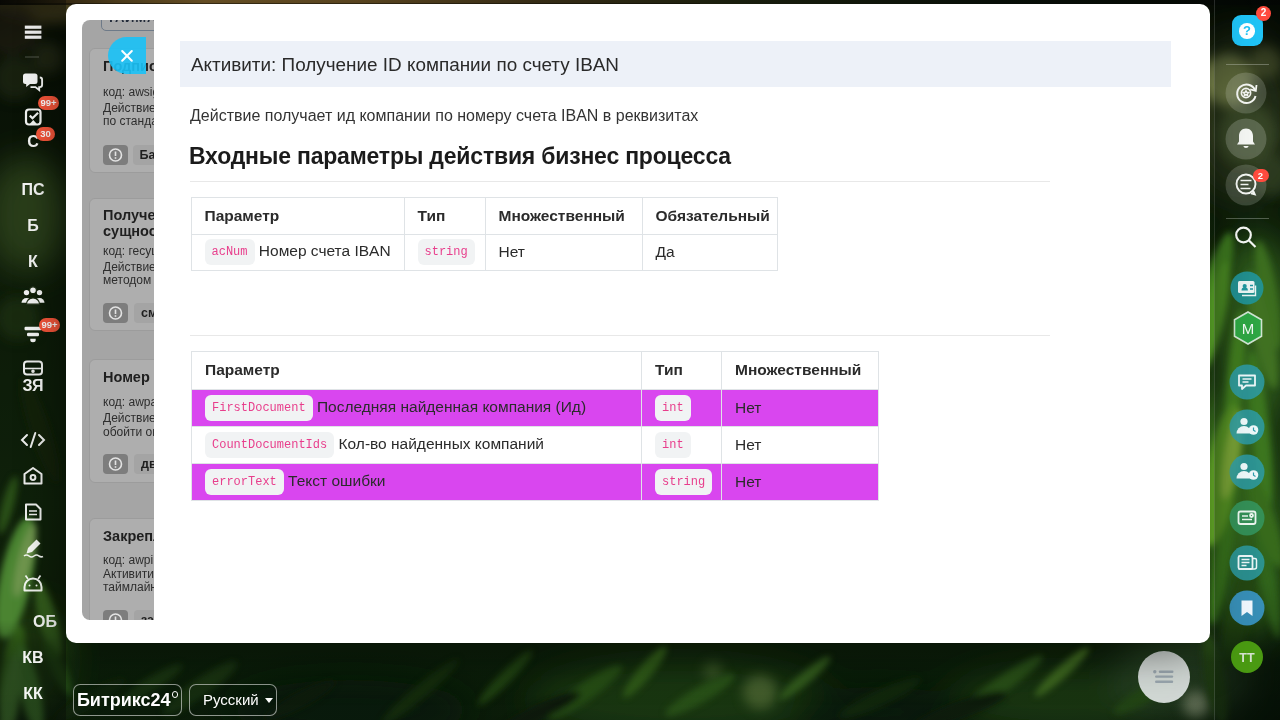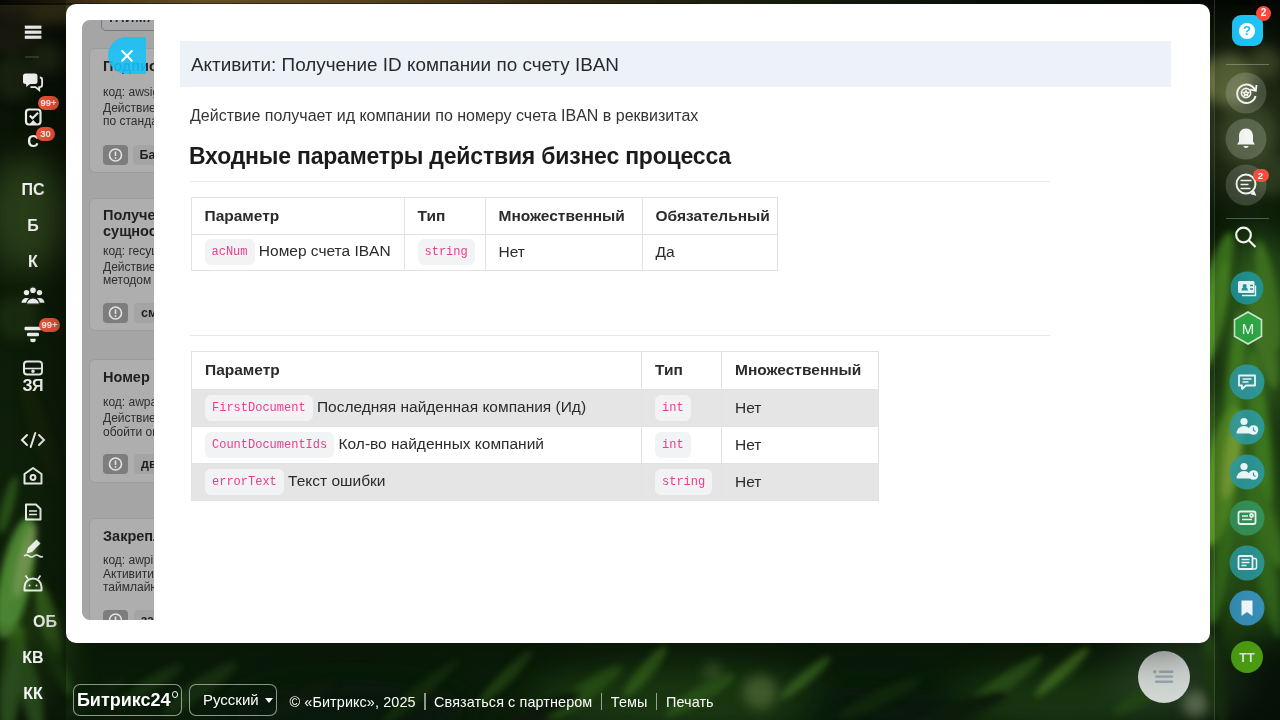--- a/index.html
+++ b/index.html
@@ -18,21 +18,21 @@
 
 .band { position:absolute; left:26px; top:37px; width:991px; height:46px; background:#edf1f8; }
 .title { position:absolute; left:37px; top:50.4px; font-size:18.9px; color:#2a2a2a; letter-spacing:0px; }
 .desc { position:absolute; left:36px; top:102.8px; font-size:16px; color:#333; }
 h2.sec { position:absolute; left:35px; font-weight:bold; color:#1b1b1b; font-size:23px; letter-spacing:-0.2px; }
 .rule { position:absolute; left:36px; width:860px; height:1px; background:#e8e8e8; }
 table.doc { position:absolute; border-collapse:collapse; font-size:15.5px; color:#2b2b2b; }
 table.doc td, table.doc th { border:1px solid #dfe3e6; text-align:left; font-weight:normal; padding:0 0 0 13px; vertical-align:middle; }
 table.doc th { font-weight:bold; }
 .pill { display:inline-block; font-family:"Liberation Mono", monospace; font-size:12px; color:#e83e8c; background:#f1f3f4; border-radius:6px; padding:6px 7px; vertical-align:middle; }
-tr.z { background:#e5e5e5; }
+tr.z { background:#d946ef; }
 
 #fab { position:absolute; left:1138px; top:651px; width:52px; height:52px; border-radius:50%; background:rgba(223,228,227,0.93); z-index:7; }
 .ico { position:absolute; }
 .lft-letter { position:absolute; width:66px; text-align:center; color:rgba(255,255,255,0.95); font-weight:bold; font-size:16px; z-index:6; }
 .badge { position:absolute; background:#f7563a; color:#fff; font-weight:bold; font-size:9.5px; border-radius:7px; text-align:center; z-index:7; line-height:13px; }
 .rbadge { position:absolute; background:#ff4b3e; color:#fff; font-weight:bold; font-size:10px; border-radius:8px; text-align:center; z-index:7; line-height:14px; }
 .dimcard { position:absolute; left:7px; background:#aeaeae; border:1px solid #9c9c9c; border-radius:6px; width:600px; }
 .dimtitle { font-weight:bold; color:#1f1f1f; font-size:14.5px; line-height:16px; }
 .dimtext { color:#2d2d2d; font-size:12px; line-height:13.5px; }
 .dimbadge { position:absolute; background:#7d7d7d; border-radius:4px; width:25px; height:20px; }
@@ -284,21 +284,20 @@
     </g>
     <g>
       <circle cx="33" cy="657" r="16" fill="#4a9a12"></circle>
       <text x="33" y="662" font-family="Liberation Sans, sans-serif" font-size="12.5" font-weight="bold" fill="#d5e2cf" text-anchor="middle">TT</text>
     </g>
   </svg>
   <div class="rbadge" style="left:1252.5px;top:168.5px;width:16px;height:13px;border-radius:7px;font-size:9.5px;line-height:13px;">2</div>
   <div id="bottombar">
     <div style="position:absolute;left:73px;top:40.5px;width:109px;height:32px;border:1px solid rgba(255,255,255,0.55);border-radius:7px;background:rgba(10,22,12,0.15);color:#fff;font-weight:bold;font-size:18px;text-align:center;line-height:30px;">Битрикс24<span style="display:inline-block;width:6.5px;height:6.5px;border:1.2px solid #fff;border-radius:50%;vertical-align:8px;margin-left:1px;"></span></div>
     <div style="position:absolute;left:188.5px;top:40.5px;width:88px;height:32px;border:1px solid rgba(255,255,255,0.55);border-radius:7px;background:rgba(10,22,12,0.15);color:#fff;font-size:15px;text-align:left;line-height:30px;padding-left:13.5px;white-space:nowrap;">Русский<span style="display:inline-block;width:0;height:0;border-left:4.5px solid transparent;border-right:4.5px solid transparent;border-top:5px solid #fff;vertical-align:1.5px;margin-left:6px;"></span></div>
-    <div style="position:absolute;left:289.5px;top:50.2px;color:#fff;font-size:14.4px;letter-spacing:0.1px;white-space:nowrap;">© «Битрикс», 2025<span class="sep"></span>Связаться с партнером<span class="sep"></span>Темы<span class="sep"></span>Печать</div>
   </div>
   <div id="panel-outer"></div>
   <div id="dimpanel">
     <div style="position:absolute;left:19.3px;top:-11px;width:500px;height:21.6px;border:1px solid #6e7a88;border-radius:5px;background:#a8a8a8;"></div>
     <div style="position:absolute;left:25px;top:-10px;font-size:13px;font-weight:bold;color:#232b3a;letter-spacing:0.8px;">ТАЙМАУТЫ НА СТАДИЯХ</div>
     <div class="dimcard" style="top:27.8px;height:125.7px;">
       <div class="dimtitle" style="position:absolute;left:13px;top:9px;">Подписание документа заявки</div>
       <div class="dimtext" style="position:absolute;left:13px;top:37px;">код: awsigndocument</div>
       <div class="dimtext" style="position:absolute;left:13px;top:53px;">Действие выполняет подписание документа<br>по стандартному шаблону процесса</div>
       <div class="dimbadge" style="left:13px;top:96px;"><svg width="25" height="20">

